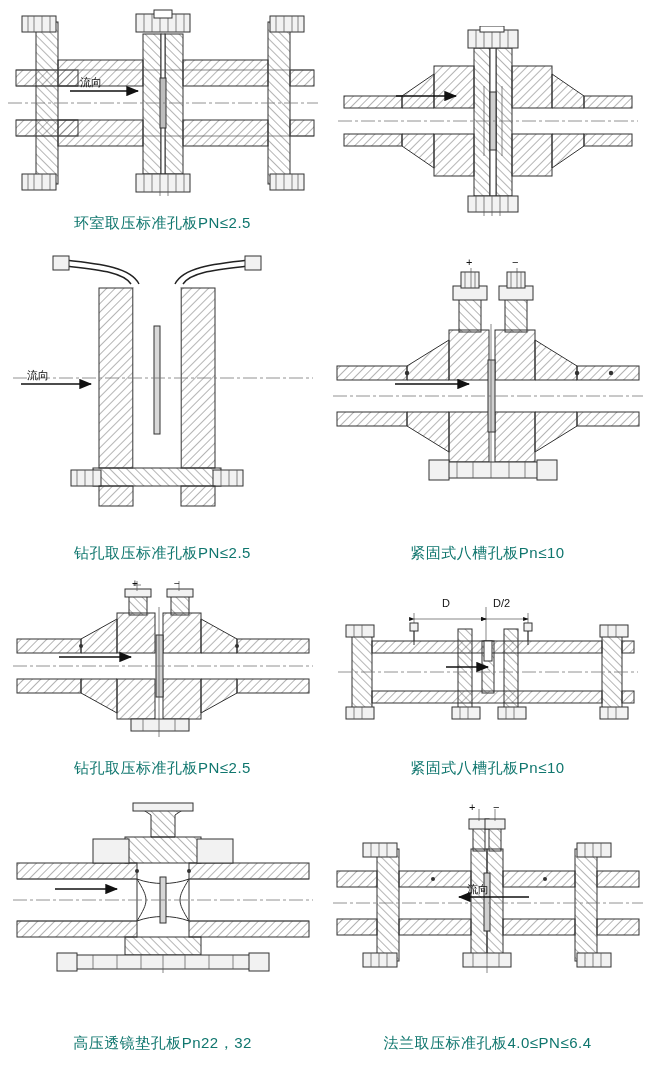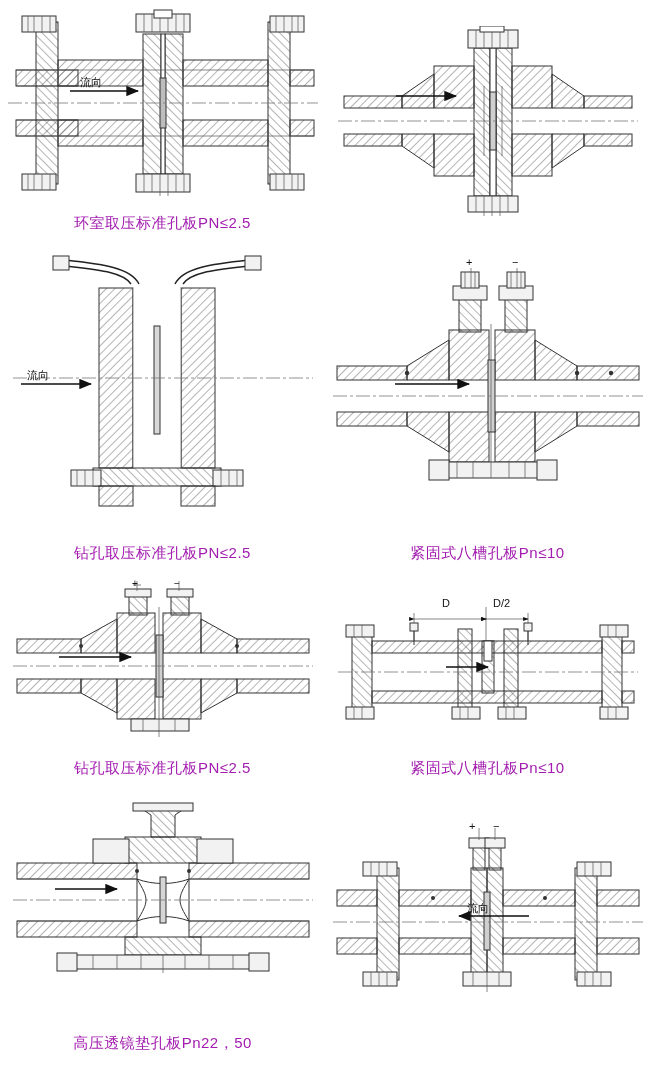--- a/index.html
+++ b/index.html
@@ -42,21 +42,21 @@
     display: flex;
     align-items: center;
     justify-content: center;
   }
   .figure svg {
     display: block;
   }
   .caption {
     font-size: 15px;
     letter-spacing: 0.5px;
-    color: #a21caf;
+    color: #0f766e;
     text-align: center;
     padding: 4px 4px 14px 4px;
     white-space: nowrap;
     font-family: "Liberation Sans", sans-serif;
   }
   
   .ln  { stroke: #333; stroke-width: 1; fill: none; }
   .ln2 { stroke: #222; stroke-width: 1.4; fill: none; }
   .thin{ stroke: #555; stroke-width: 0.7; fill: none; }
   .hatch-a { fill: url(#hatchA); stroke:#333; stroke-width:1; }
@@ -479,21 +479,21 @@
           <line x1="196" y1="154" x2="196" y2="168" class="thin"></line>
           <line x1="220" y1="154" x2="220" y2="168" class="thin"></line>
 
           <line x1="0" y1="99" x2="300" y2="99" class="center"></line>
 
           <line x1="42" y1="88" x2="104" y2="88" class="arrowline" marker-end="url(#arrH)"></line>
           <circle cx="124" cy="70" r="2" fill="#333"></circle>
           <circle cx="176" cy="70" r="2" fill="#333"></circle>
         </svg>
       </div>
-      <div class="caption">高压透镜垫孔板Pn22，50</div>
+      <div class="caption">高压透镜垫孔板Pn22，32</div>
     </div>
 
     <div class="cell">
       <div class="figure">
         <svg width="310" height="220" viewBox="0 0 310 220">
 
           <rect x="4" y="70" width="40" height="16" class="hatch-a"></rect>
           <rect x="4" y="118" width="40" height="16" class="hatch-a"></rect>
 
           <rect x="44" y="48" width="22" height="112" class="hatch-b"></rect>
@@ -542,16 +542,17 @@
           <rect x="264" y="118" width="42" height="16" class="hatch-a"></rect>
 
           <line x1="0" y1="102" x2="310" y2="102" class="center"></line>
 
           <line x1="196" y1="96" x2="126" y2="96" class="arrowline" marker-end="url(#arrHl)"></line>
           <text x="134" y="92" class="lbl">流向</text>
           <circle cx="100" cy="78" r="2" fill="#333"></circle>
           <circle cx="212" cy="78" r="2" fill="#333"></circle>
         </svg>
       </div>
+      <div class="caption">法兰取压标准孔板4.0≤PN≤6.4</div>
     </div>
 
   </div>
 </div>
 
 </body></html>

